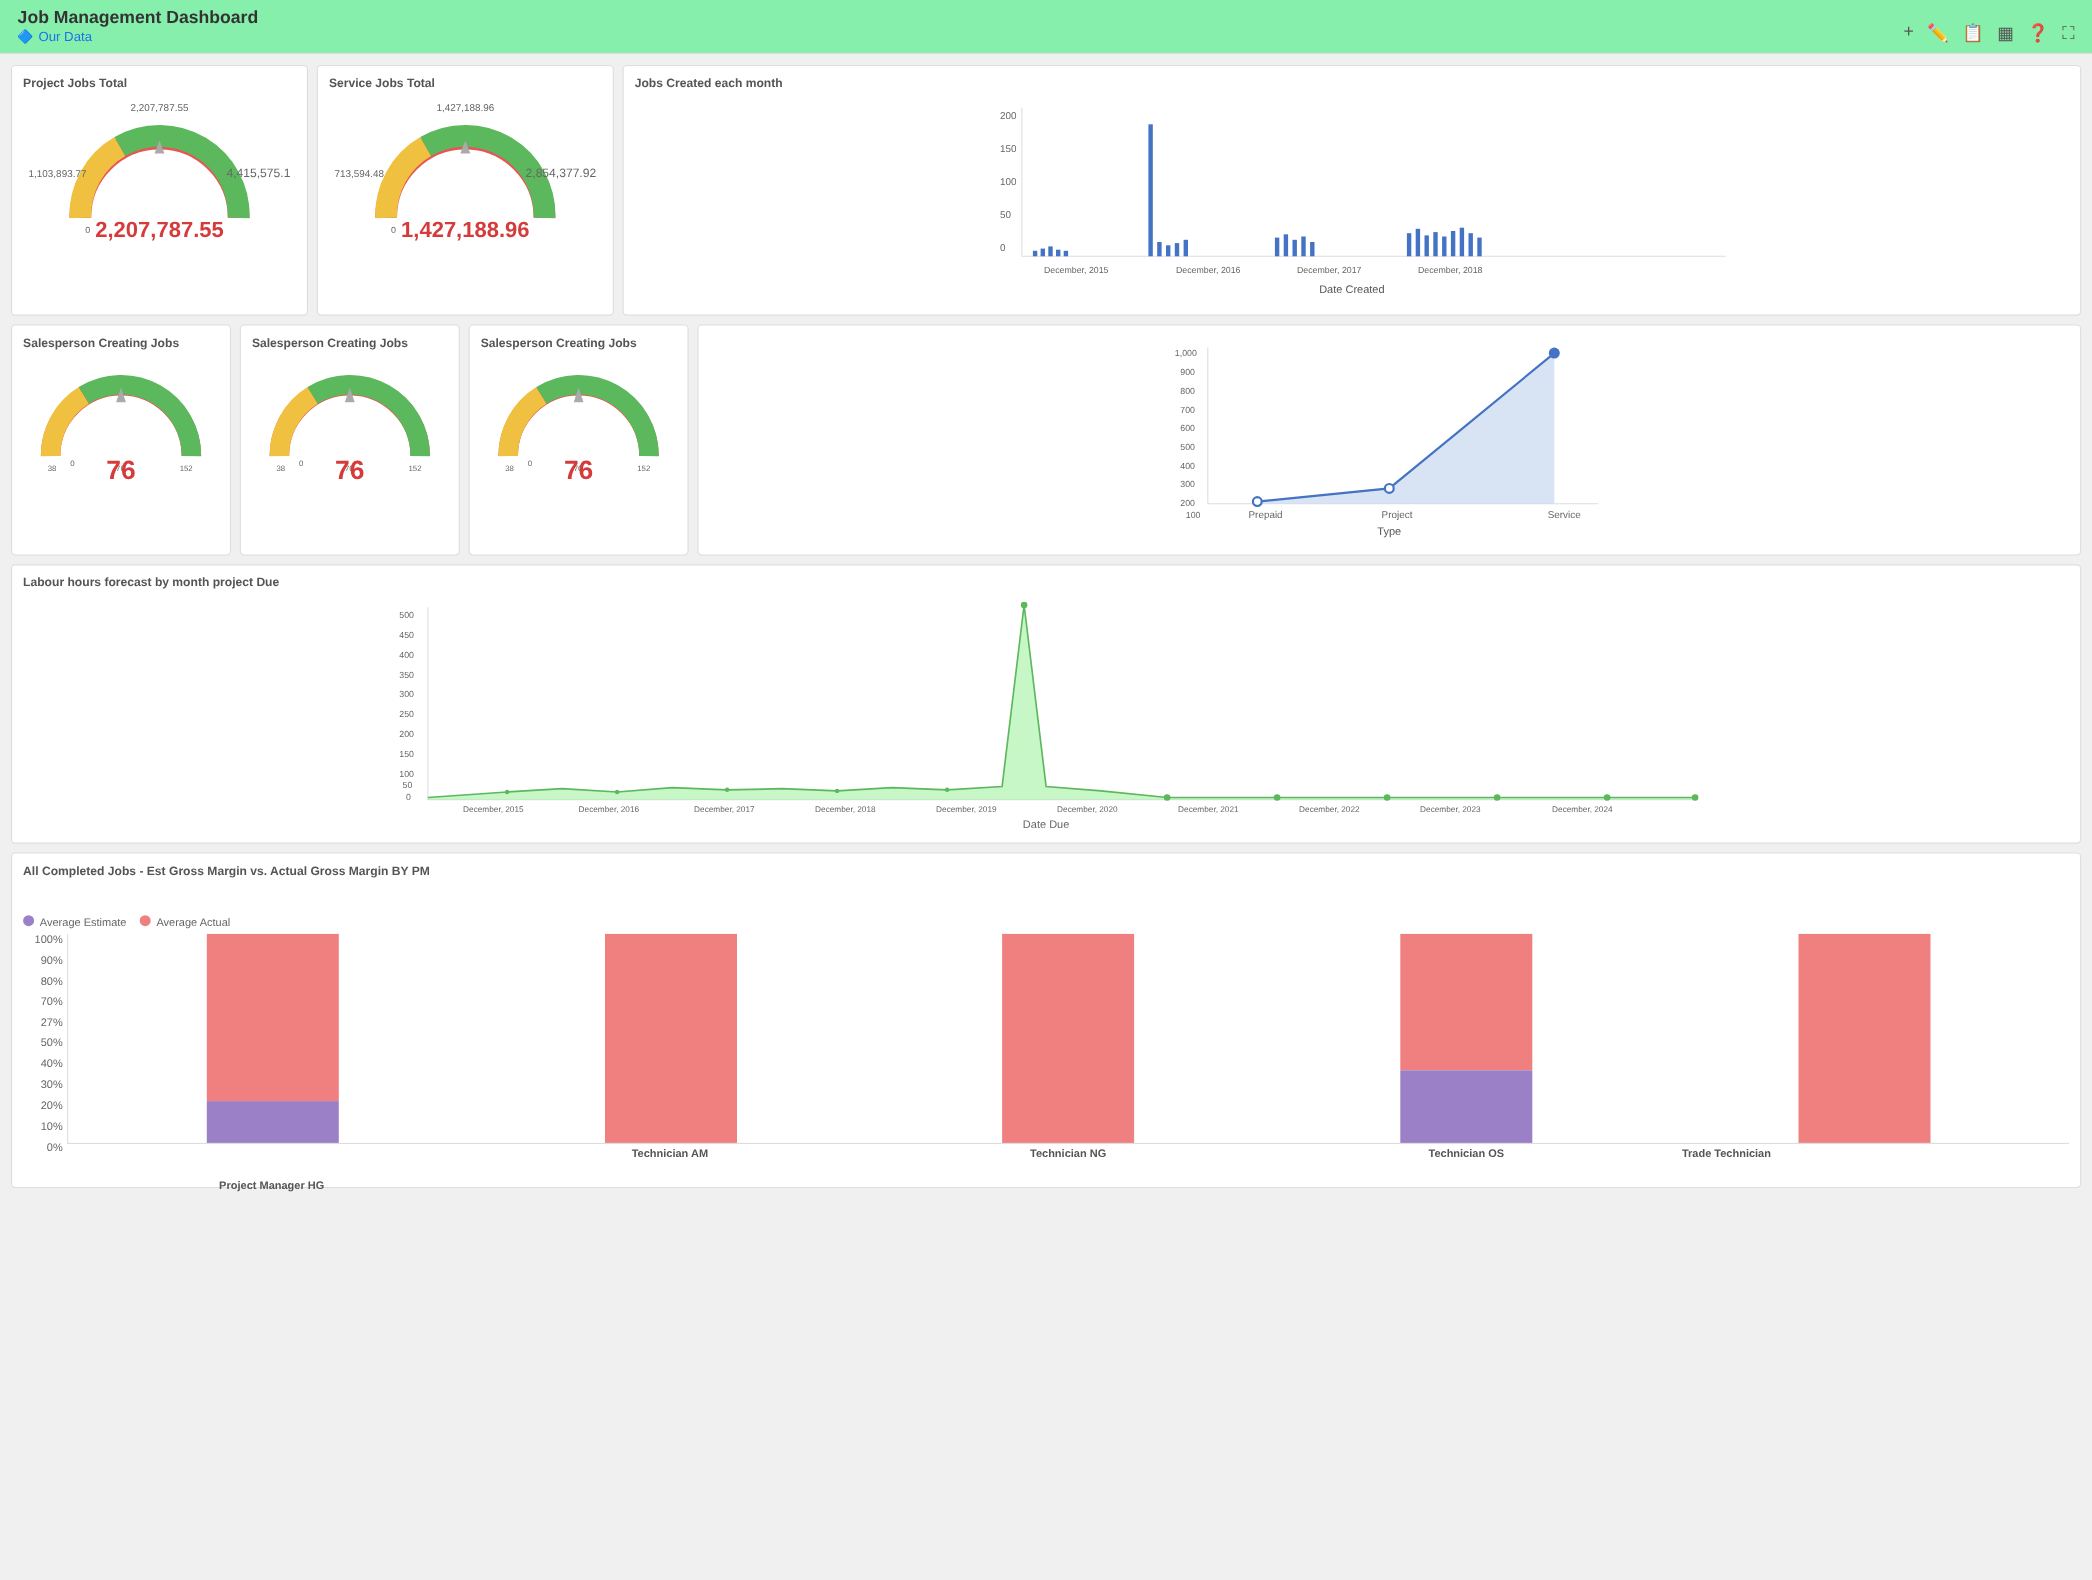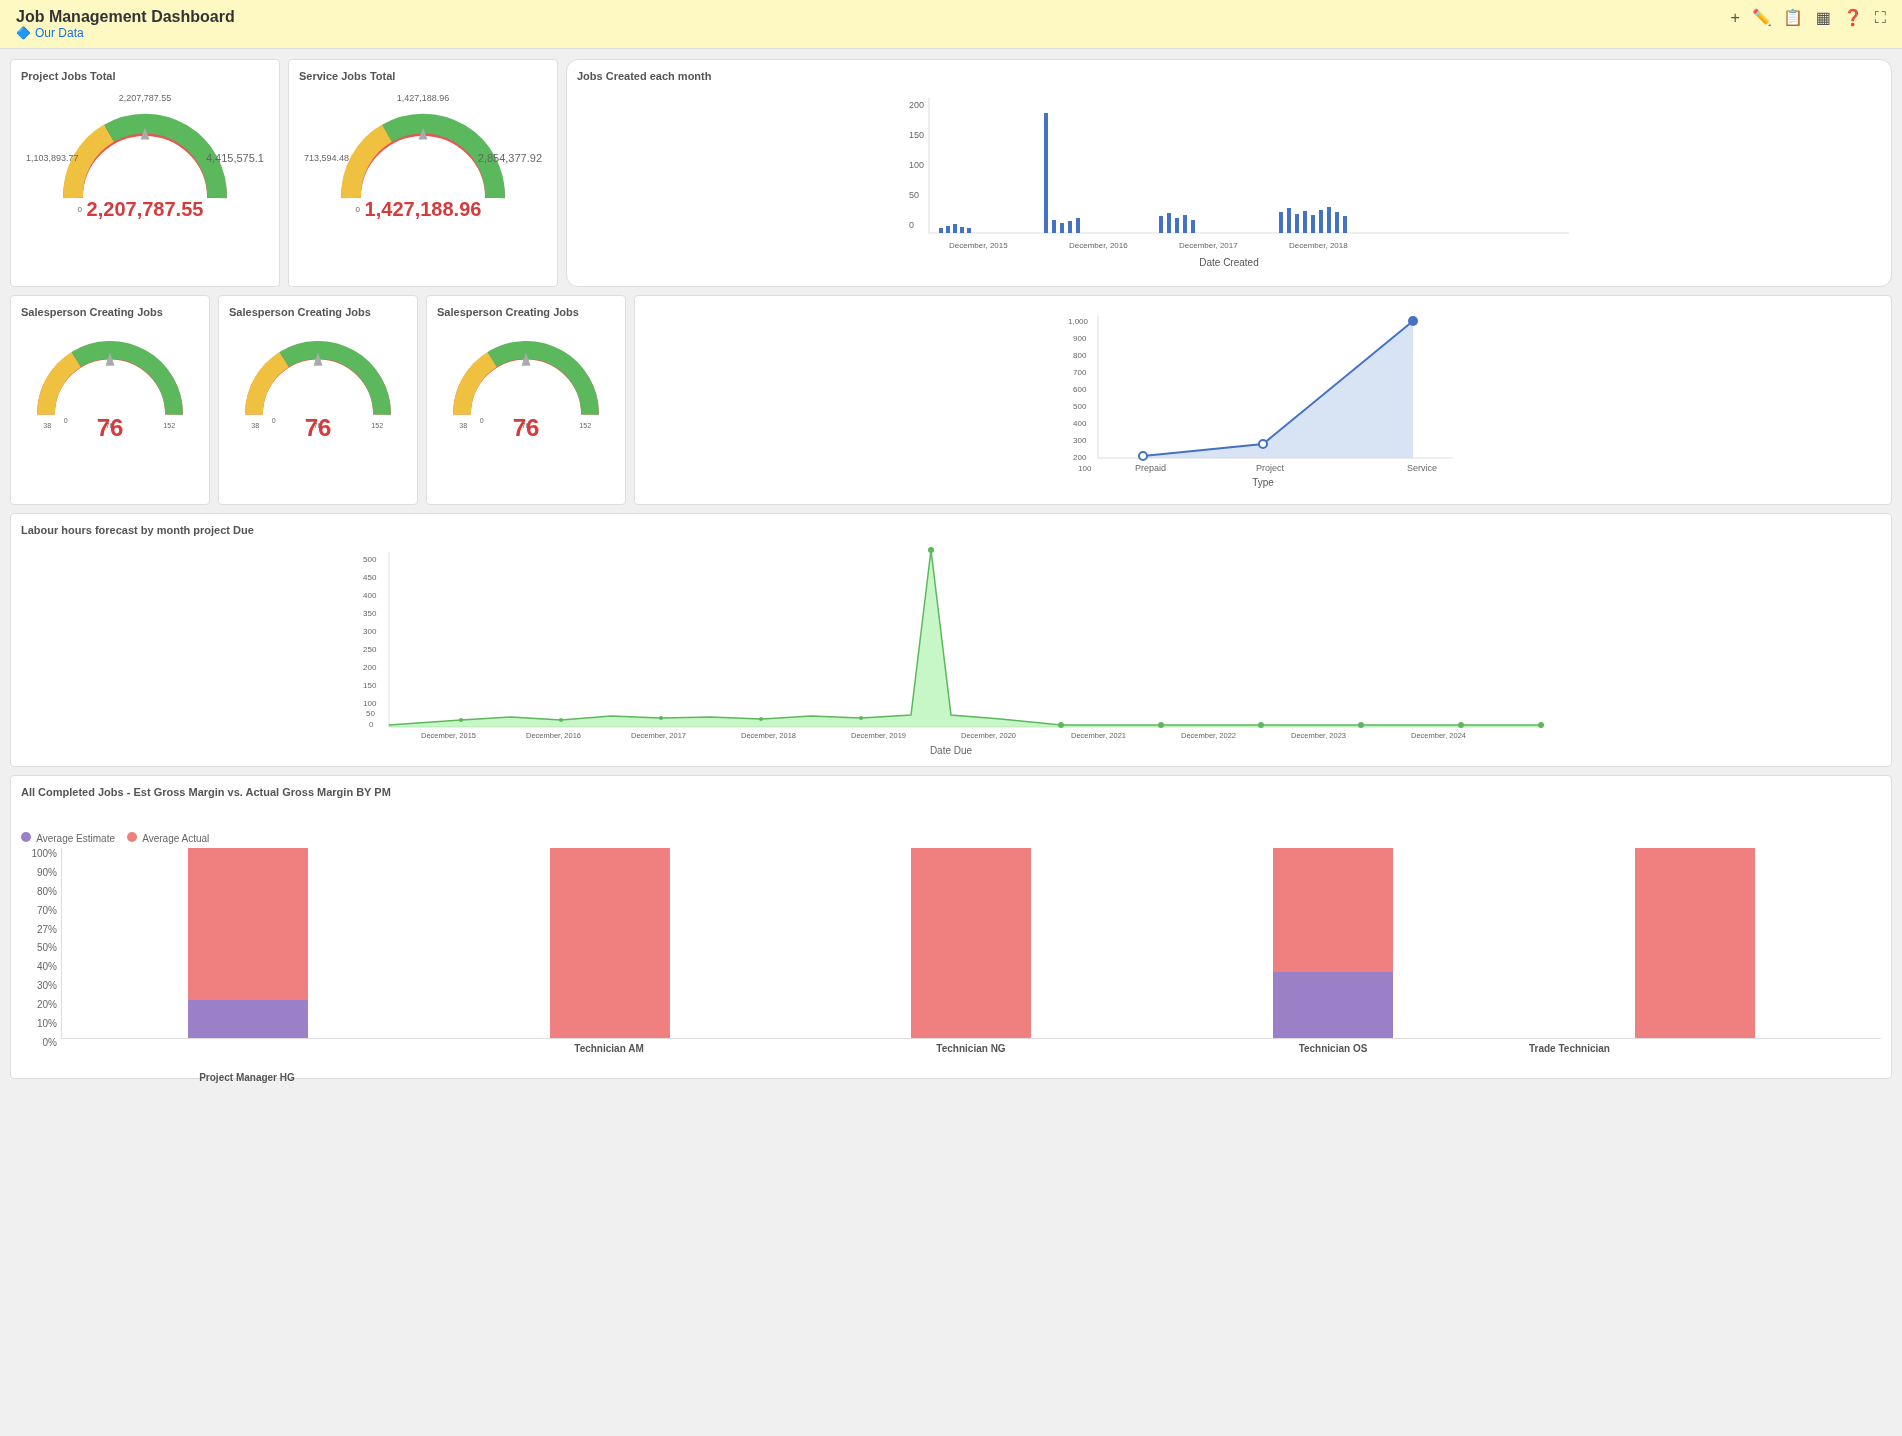--- a/index.html
+++ b/index.html
@@ -1,23 +1,23 @@
 <!DOCTYPE html>
 <html><head>
   <meta charset="utf-8">
   <style>
     * { box-sizing: border-box; margin: 0; padding: 0; }
     body { font-family: Arial, sans-serif; background: #f0f0f0; font-size: 12px; color: #333; }
     
     .header {
-      background: #fef9c3;
+      background: #86efac;
       padding: 8px 16px;
       border-bottom: 1px solid #ddd;
       display: flex;
-      align-items: flex-start;
+      align-items: flex-end;
       justify-content: space-between;
     }
     .header-title { font-size: 16px; font-weight: bold; color: #333; }
     .header-subtitle { color: #1a73e8; font-size: 12px; display: flex; align-items: center; gap: 4px; }
     .header-icons { display: flex; gap: 12px; align-items: center; color: #555; }
     .header-icon { cursor: pointer; font-size: 16px; }
 
     .dashboard { padding: 10px; display: flex; flex-direction: column; gap: 8px; }
 
     .row { display: flex; gap: 8px; }
@@ -151,21 +151,21 @@
           <path d="M 20 120 A 80 80 0 0 1 180 120" fill="none" stroke="#e85555" stroke-width="22"></path>
           <path d="M 20 120 A 80 80 0 0 1 60 48" fill="none" stroke="#f0c040" stroke-width="22"></path>
           <path d="M 60 48 A 80 80 0 0 1 180 120" fill="none" stroke="#5cb85c" stroke-width="22"></path>
           <polygon points="100,42 95,55 105,55" fill="#aaa"></polygon>
           <text x="25" y="135" font-size="9" fill="#666">0</text>
         </svg>
         <div class="gauge-value">1,427,188.96</div>
       </div>
     </div>
 
-    <div class="card" style="flex:1;border-radius:12px;">
+    <div class="card" style="flex:1;">
       <div class="card-title">Jobs Created each month</div>
       <svg width="100%" height="185" viewBox="0 0 680 185">
 
         <text x="20" y="20" font-size="9" fill="#666">200</text>
         <text x="20" y="50" font-size="9" fill="#666">150</text>
         <text x="20" y="80" font-size="9" fill="#666">100</text>
         <text x="20" y="110" font-size="9" fill="#666">50</text>
         <text x="20" y="140" font-size="9" fill="#666">0</text>
 
         <line x1="40" y1="10" x2="40" y2="145" stroke="#ddd" stroke-width="1"></line>

